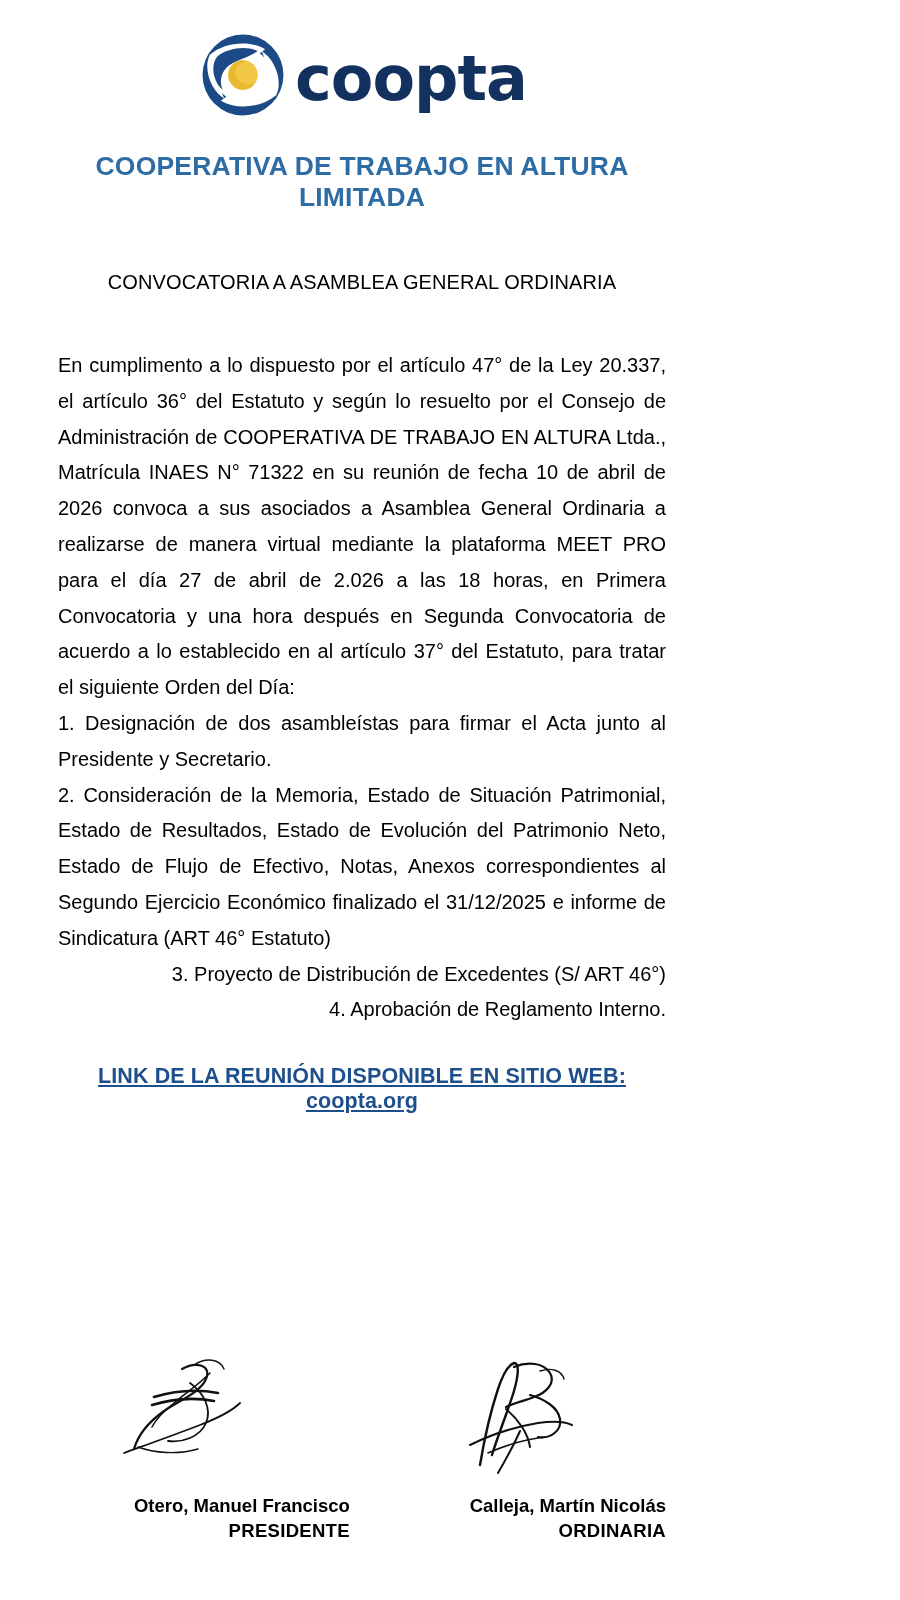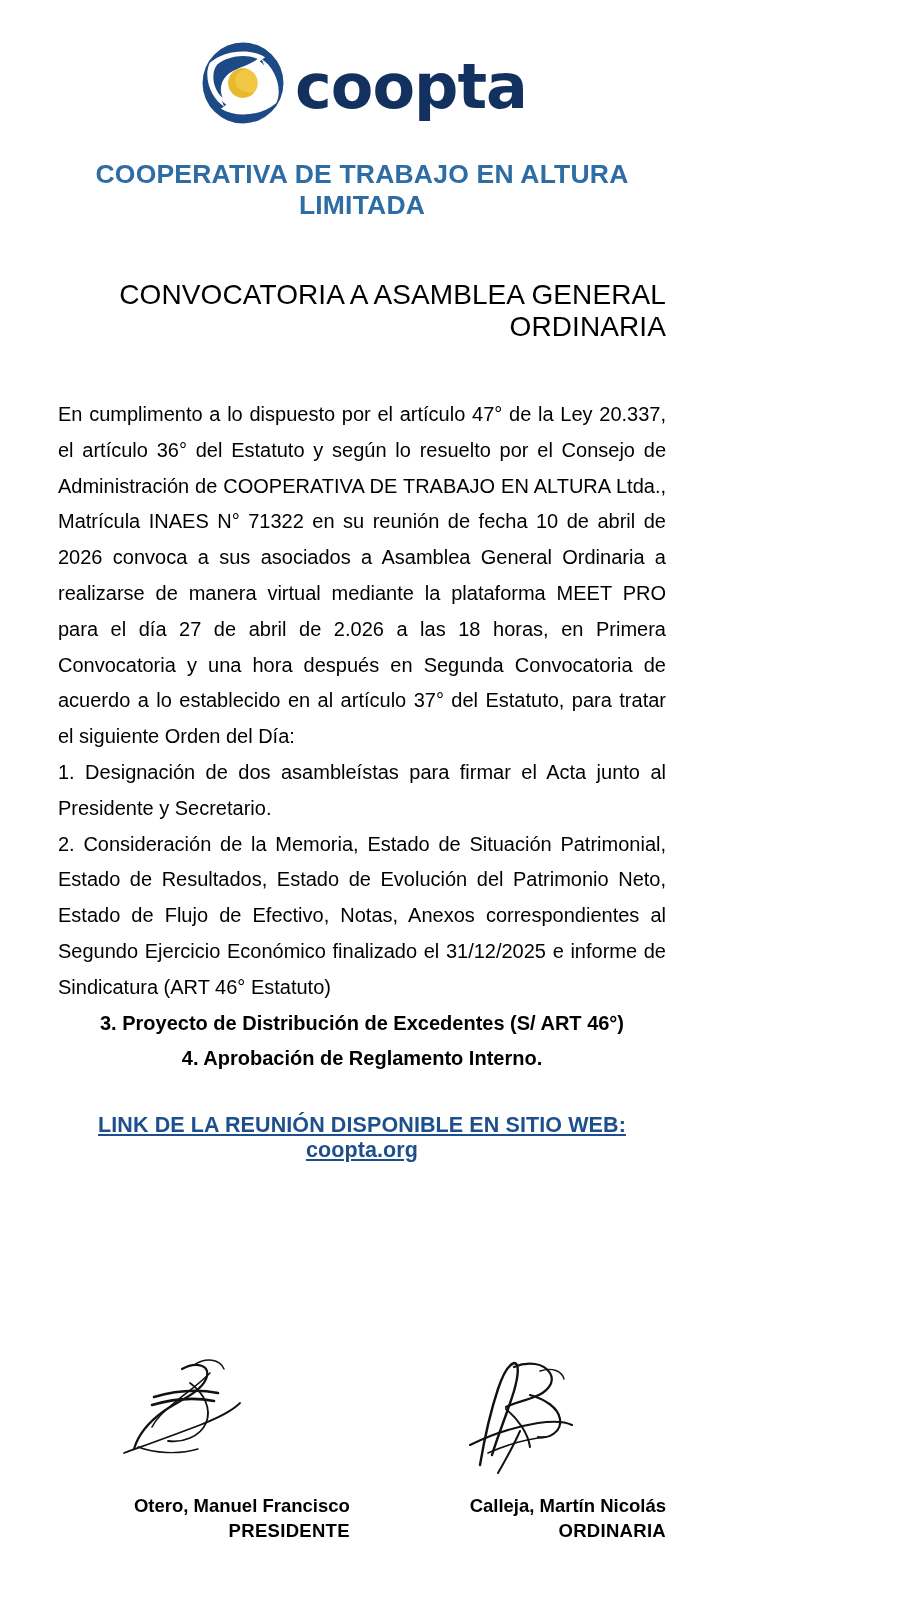--- a/index.html
+++ b/index.html
@@ -12,21 +12,21 @@
     height: 1600px;
     font-family: "Liberation Sans", sans-serif;
     color: #000000;
     overflow: hidden;
   }
   .page {
     position: relative;
     width: 724px;
     height: 1600px;
     box-sizing: border-box;
-    padding: 17px 58px;
+    padding: 9px 58px;
   }
 
   
   .logo-area {
     padding-top: 18px;
     display: flex;
     justify-content: center;
     align-items: center;
     height: 96px;
   }
@@ -55,22 +55,22 @@
   .org-title {
     margin-top: 28px;
     text-align: center;
     font-size: 26.5px;
     font-weight: bold;
     color: #2e6ca4;
     letter-spacing: 0.2px;
   }
   .doc-title {
     margin-top: 58px;
-    text-align: right;
-    font-size: 28px;
+    text-align: center;
+    font-size: 20px;
     font-weight: normal;
     color: #000;
     letter-spacing: 0.1px;
   }
 
   
   .body-copy {
     margin-top: 54px;
     font-size: 20px;
     line-height: 1.79;
@@ -78,22 +78,21 @@
     text-justify: inter-word;
     color: #000;
   }
   .body-copy p {
     margin: 0;
   }
   .body-copy p.item {
     text-align: justify;
   }
   .body-copy p.noj {
-    text-align: center;
-    font-weight: bold;
+    text-align: right;
   }
 
   
   .link-line {
     margin-top: 36px;
     text-align: center;
     font-size: 21.5px;
     font-weight: bold;
     color: #1d4f8c;
     text-decoration: underline;

